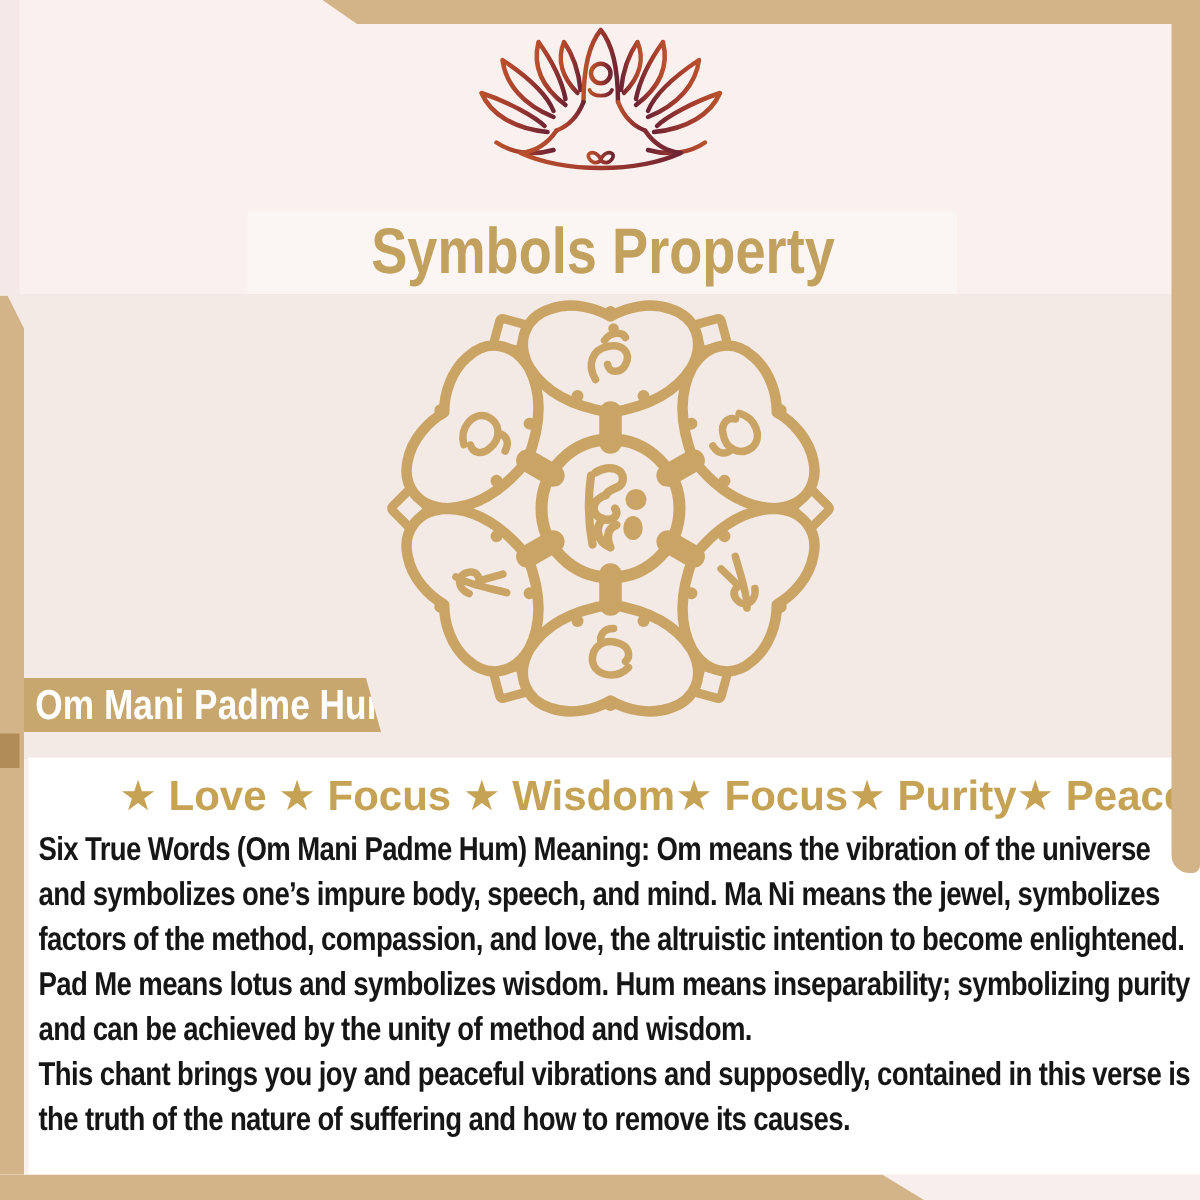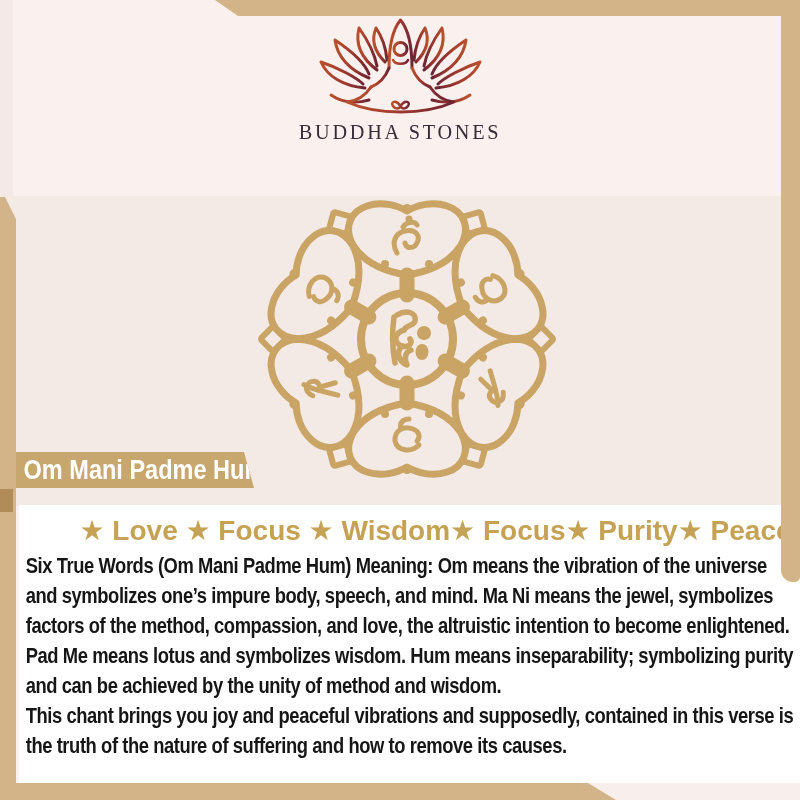--- a/index.html
+++ b/index.html
@@ -80,23 +80,25 @@
         <use href="#petalsL" transform="translate(175,0) scale(-1,1)"></use>
         <path d="M76,52 C76,30 80,13 87.5,4 C95,13 99,30 99,52"></path>
         <circle cx="87.5" cy="33" r="6.5"></circle>
         <path d="M80,44 C82,49 93,49 95,44" stroke-width="2.5"></path>
         <path d="M76,52 C72,62 66,68 58,71"></path>
         <path d="M99,52 C103,62 109,68 117,71"></path>
         <path d="M58,71 C52,80 44,85 34,86 C52,94 70,96 87.5,96 C105,96 123,94 141,86 C131,85 123,80 117,71"></path>
         <path d="M87.5,90 C83,83 77,86 80,90 C82,93 85,93 87.5,91 C90,93 93,93 95,90 C98,86 92,83 87.5,90" stroke-width="2.5"></path>
       </g>
     </svg>
-    <div class="brand-name"><span>BUDDHA STONES</span></div>
   </header>
 
+  <div class="title-band">
+    <h1 class="page-title"><span>Symbols Property</span></h1>
+  </div>
 
   <svg class="mandala" width="302" height="302" viewBox="-151 -151 302 302">
     <defs>
       <g id="mPetal">
         <path d="M0,-44 L0,-64" stroke-width="15"></path>
         <path d="M0,-64 C-26,-68 -44,-78 -54,-94 C-64,-112 -56,-128 -40,-133 C-26,-138 -10,-134 0,-128 C10,-134 26,-138 40,-133 C56,-128 64,-112 54,-94 C44,-78 26,-68 0,-64 Z" stroke-width="7"></path>
         <circle cx="-22" cy="-75" r="4" fill="#c9a464" stroke="none"></circle>
         <circle cx="22" cy="-75" r="4" fill="#c9a464" stroke="none"></circle>
         <circle cx="0" cy="-131" r="4" fill="#c9a464" stroke="none"></circle>
       </g>

